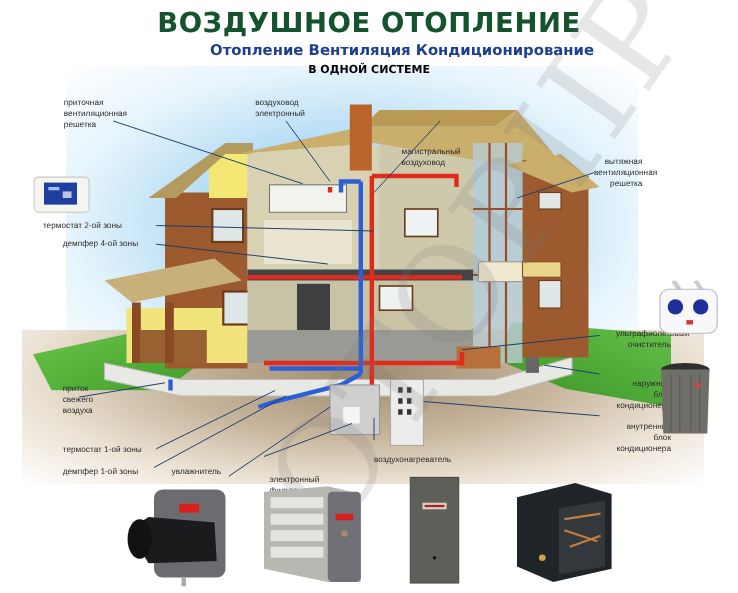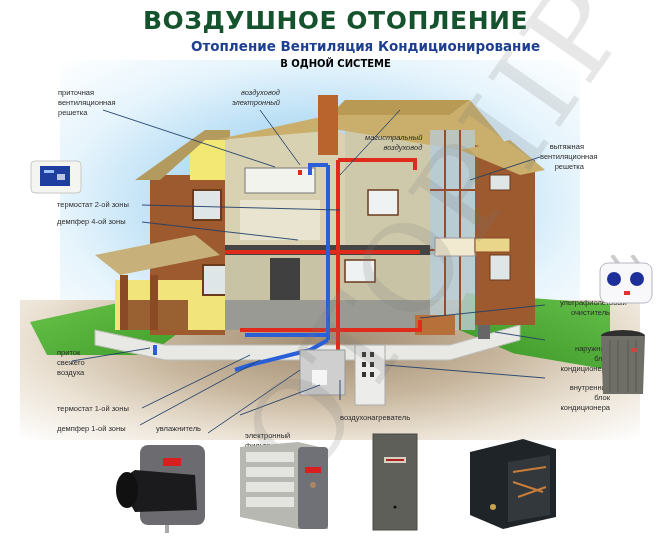--- a/index.html
+++ b/index.html
@@ -34,21 +34,21 @@
   }
   .t1 { top:6px; font-size:25px; color:#14532d; letter-spacing:0.5px; }
   .t2 { top:38px; font-size:13.5px; color:#1e3f8f;margin-left:30px; }
   .t3 { top:58px; font-size:10px; color:#000000; }
 
   .label {
     position:absolute; font-size:7.5px; line-height:10px; color:#2b2b2b;
     font-family:"Liberation Sans", sans-serif; white-space:nowrap;
   }
   .label.r { text-align:right; }
-  .label.c { text-align:right;font-style:italic; }
+  .label.c { text-align:left; }
 
   svg.overlay { position:absolute; left:0; top:0; }
 
   .device { position:absolute; }
   .watermark {
     position:absolute; left:150px; top:160px; font-family:"DejaVu Serif", serif;
     font-size:120px; color:rgba(120,120,120,0.18); transform:rotate(-55deg);
     letter-spacing:6px;
   }
 </style>
@@ -184,21 +184,21 @@
 </div>
 <div class="label c" style="left:365px;top:88px;margin-top:45px;">
   <div>магистральный</div>
   <div>воздуховод</div>
 </div>
 <div class="label r" style="left:540px;top:142px;width:44px;">
   <div>вытяжная</div>
   <div>вентиляционная</div>
   <div>решетка</div>
 </div>
-<div class="label" style="left:57px;top:200px;">термостат 2-ой зоны</div>
+<div class="label" style="left:39px;top:200px;">термостат 2-ой зоны</div>
 <div class="label" style="left:57px;top:217px;">демпфер 4-ой зоны</div>
 <div class="label r" style="left:560px;top:298px;width:50px;">
   <div>ультрафиолетовый</div>
   <div>очиститель</div>
 </div>
 <div class="label r" style="left:560px;top:344px;width:50px;">
   <div>наружный</div>
   <div>блок</div>
   <div>кондиционера</div>
 </div>

